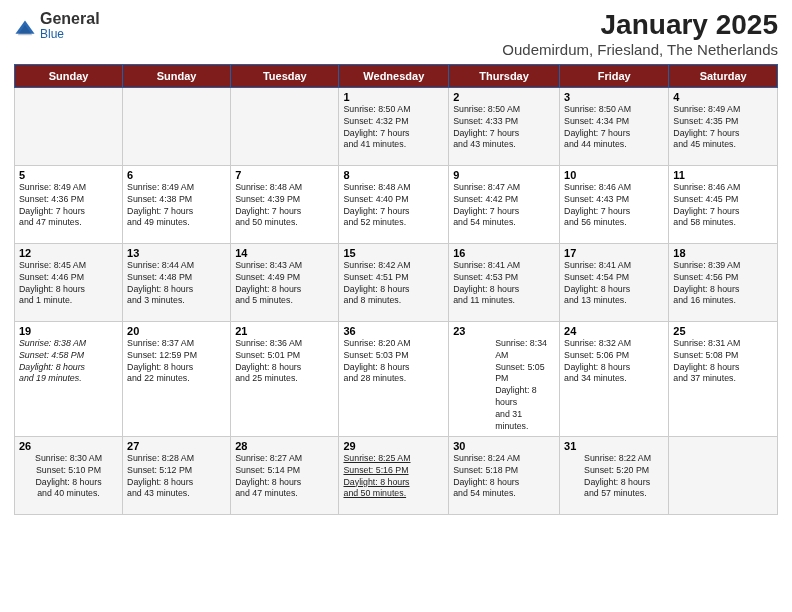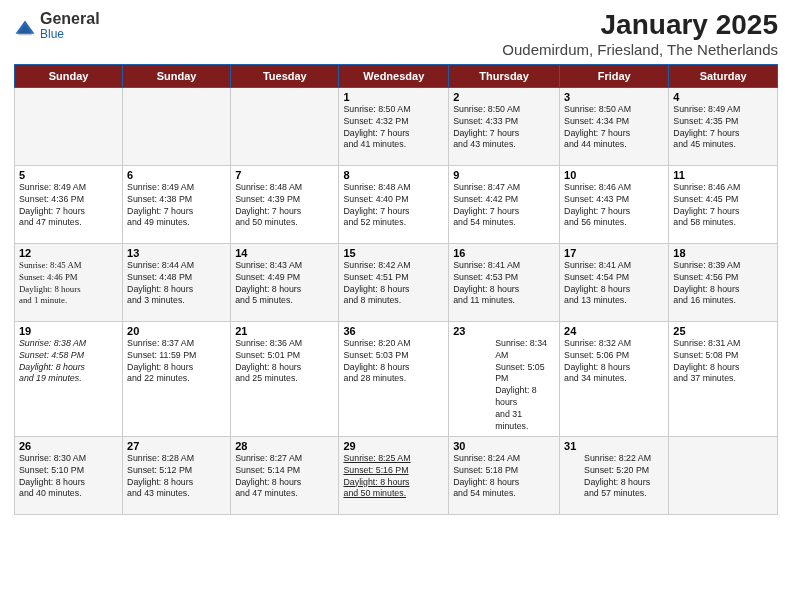--- a/index.html
+++ b/index.html
@@ -199,21 +199,21 @@
             <span class="day-num">11</span>
             <div class="day-info" style="white-space: pre-line;">Sunrise: 8:46 AM
 Sunset: 4:45 PM
 Daylight: 7 hours
 and 58 minutes.</div>
           </td>
         </tr>
         <tr>
           <td>
             <span class="day-num">12</span>
-            <div class="day-info" style="white-space: pre-line; font-family: Liberation Serif, serif;">Sunrise: 8:45 AM
+            <div class="day-info" style="white-space: pre-line;">Sunrise: 8:45 AM
 Sunset: 4:46 PM
 Daylight: 8 hours
 and 1 minute.</div>
           </td>
           <td>
             <span class="day-num">13</span>
             <div class="day-info" style="white-space: pre-line;">Sunrise: 8:44 AM
 Sunset: 4:48 PM
 Daylight: 8 hours
 and 3 minutes.</div>
@@ -258,21 +258,21 @@
           <td>
             <span class="day-num">19</span>
             <div class="day-info" style="white-space: pre-line; font-style: italic;">Sunrise: 8:38 AM
 Sunset: 4:58 PM
 Daylight: 8 hours
 and 19 minutes.</div>
           </td>
           <td>
             <span class="day-num">20</span>
             <div class="day-info" style="white-space: pre-line;">Sunrise: 8:37 AM
-Sunset: 11:59 PM
+Sunset: 12:59 PM
 Daylight: 8 hours
 and 22 minutes.</div>
           </td>
           <td>
             <span class="day-num">21</span>
             <div class="day-info" style="white-space: pre-line;">Sunrise: 8:36 AM
 Sunset: 5:01 PM
 Daylight: 8 hours
 and 25 minutes.</div>
           </td>
@@ -301,21 +301,21 @@
             <span class="day-num">25</span>
             <div class="day-info" style="white-space: pre-line;">Sunrise: 8:31 AM
 Sunset: 5:08 PM
 Daylight: 8 hours
 and 37 minutes.</div>
           </td>
         </tr>
         <tr>
           <td>
             <span class="day-num">26</span>
-            <div class="day-info" style="white-space: pre-line;">Sunrise: 8:30 AM
+            <div class="day-info" style="white-space: pre-line; text-align: center;">Sunrise: 8:30 AM
 Sunset: 5:10 PM
 Daylight: 8 hours
 and 40 minutes.</div>
           </td>
           <td>
             <span class="day-num">27</span>
             <div class="day-info" style="white-space: pre-line;">Sunrise: 8:28 AM
 Sunset: 5:12 PM
 Daylight: 8 hours
 and 43 minutes.</div>

